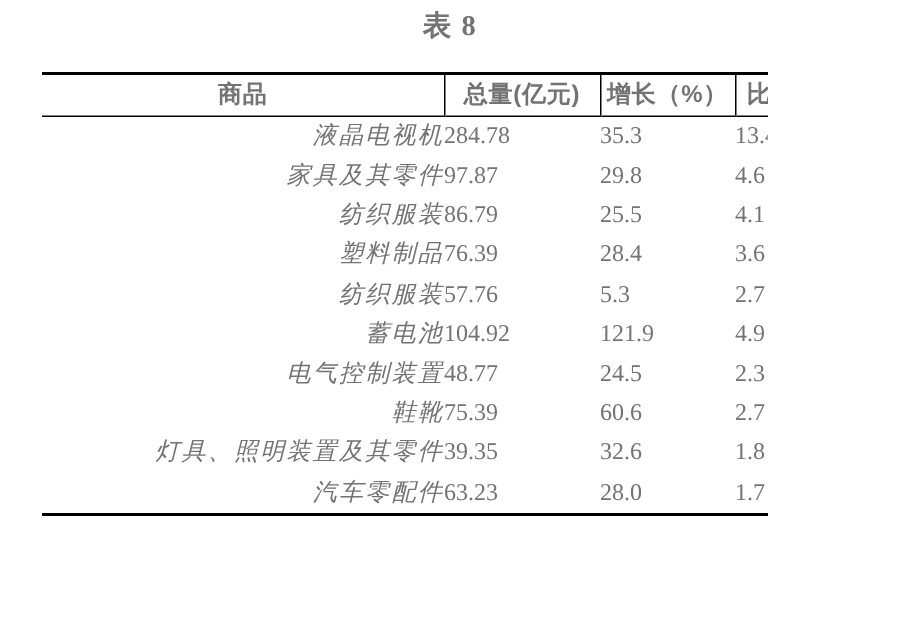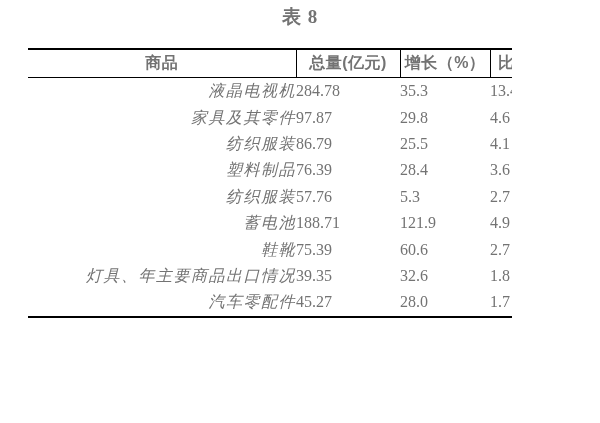--- a/index.html
+++ b/index.html
@@ -137,44 +137,50 @@
 
   <tr>
     <td class="name">纺织服装</td>
     <td class="num">57.76</td>
     <td class="num">5.3</td>
     <td class="num last">2.7</td>
   </tr>
 
   <tr>
     <td class="name">蓄电池</td>
-    <td class="num">188.71</td>
+    <td class="num">104.92</td>
     <td class="num">121.9</td>
     <td class="num last">4.9</td>
   </tr>
 
 
+  <tr>
+    <td class="name">电气控制装置</td>
+    <td class="num">48.77</td>
+    <td class="num">24.5</td>
+    <td class="num last">2.3</td>
+  </tr>
 
   <tr>
     <td class="name">鞋靴</td>
     <td class="num">75.39</td>
     <td class="num">60.6</td>
     <td class="num last">2.7</td>
   </tr>
 
   <tr>
-    <td class="name">灯具、年主要商品出口情况</td>
+    <td class="name">灯具、照明装置及其零件</td>
     <td class="num">39.35</td>
     <td class="num">32.6</td>
     <td class="num last">1.8</td>
   </tr>
 
   <tr>
     <td class="name">汽车零配件</td>
-    <td class="num">45.27</td>
+    <td class="num">63.23</td>
     <td class="num">28.0</td>
     <td class="num last">1.7</td>
   </tr>
 
 </tbody>
   </table>
 
 </div>
 
 </body></html>

